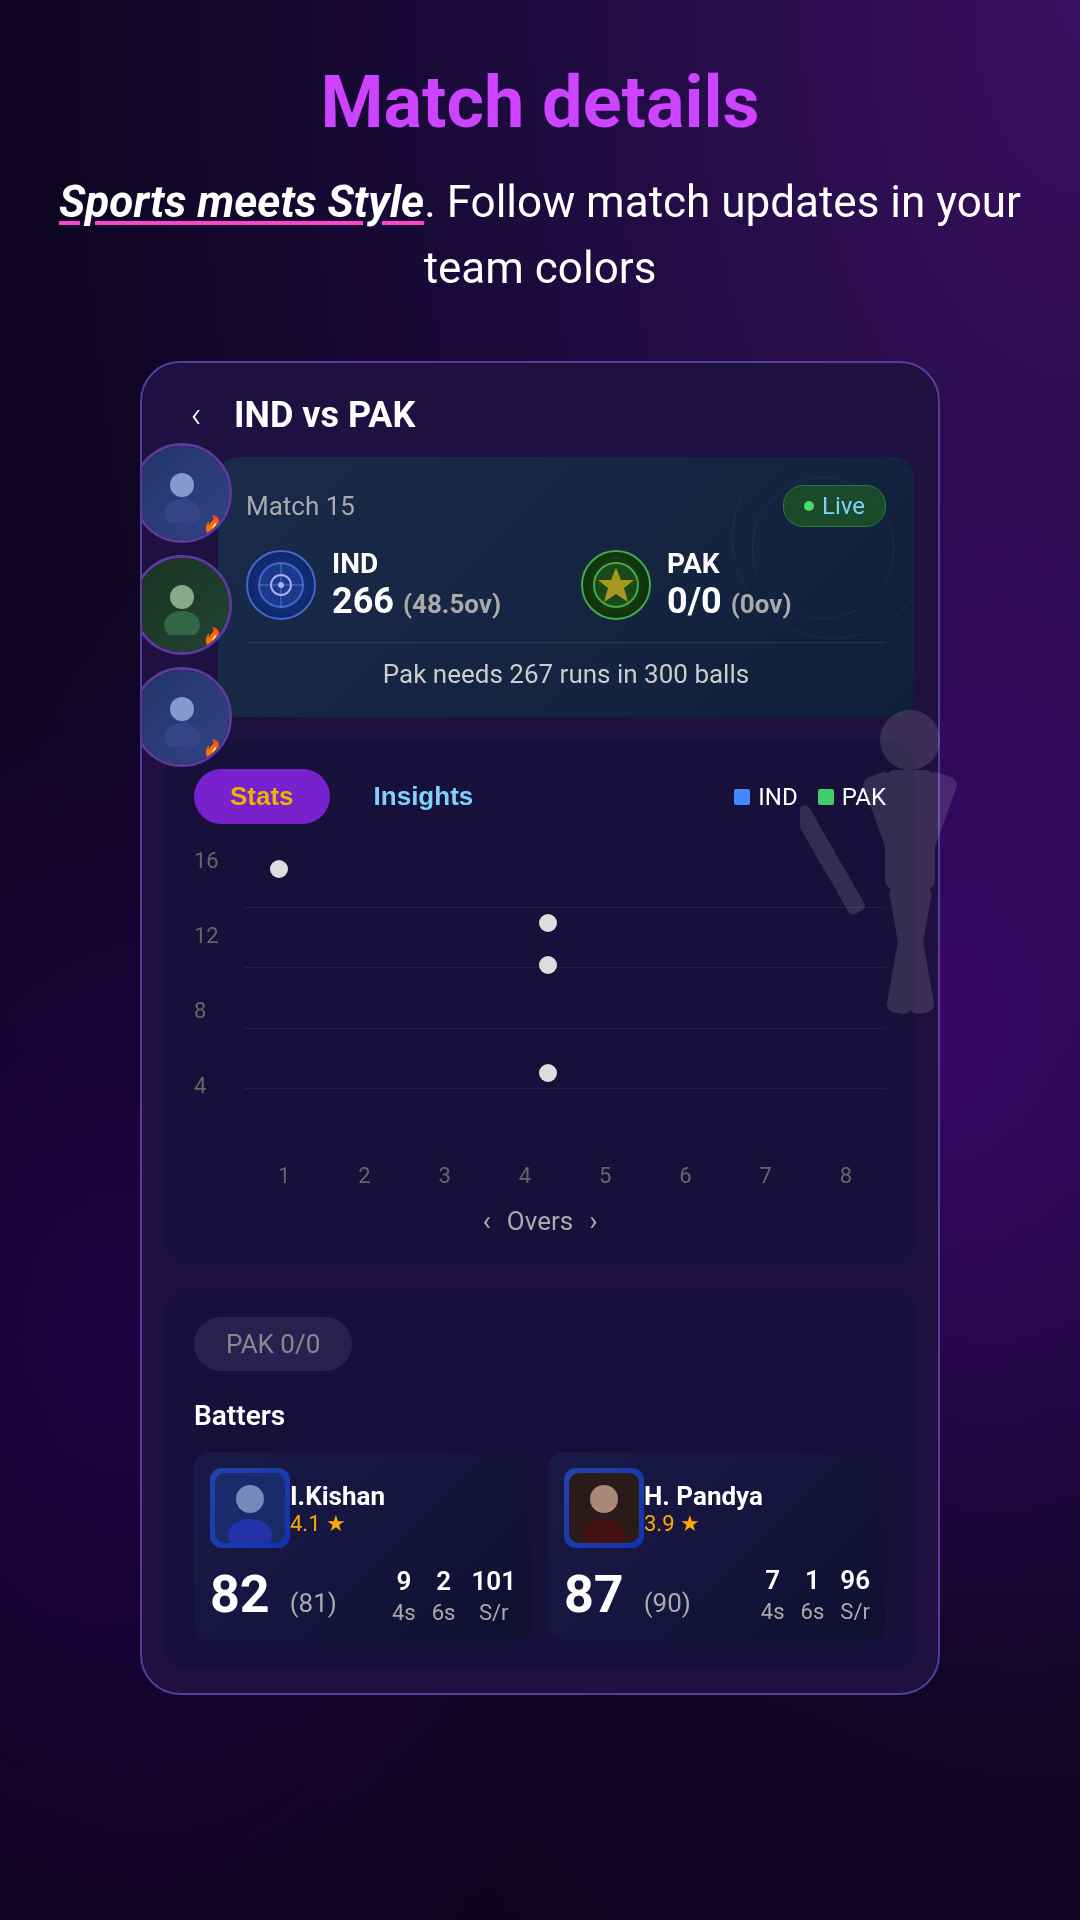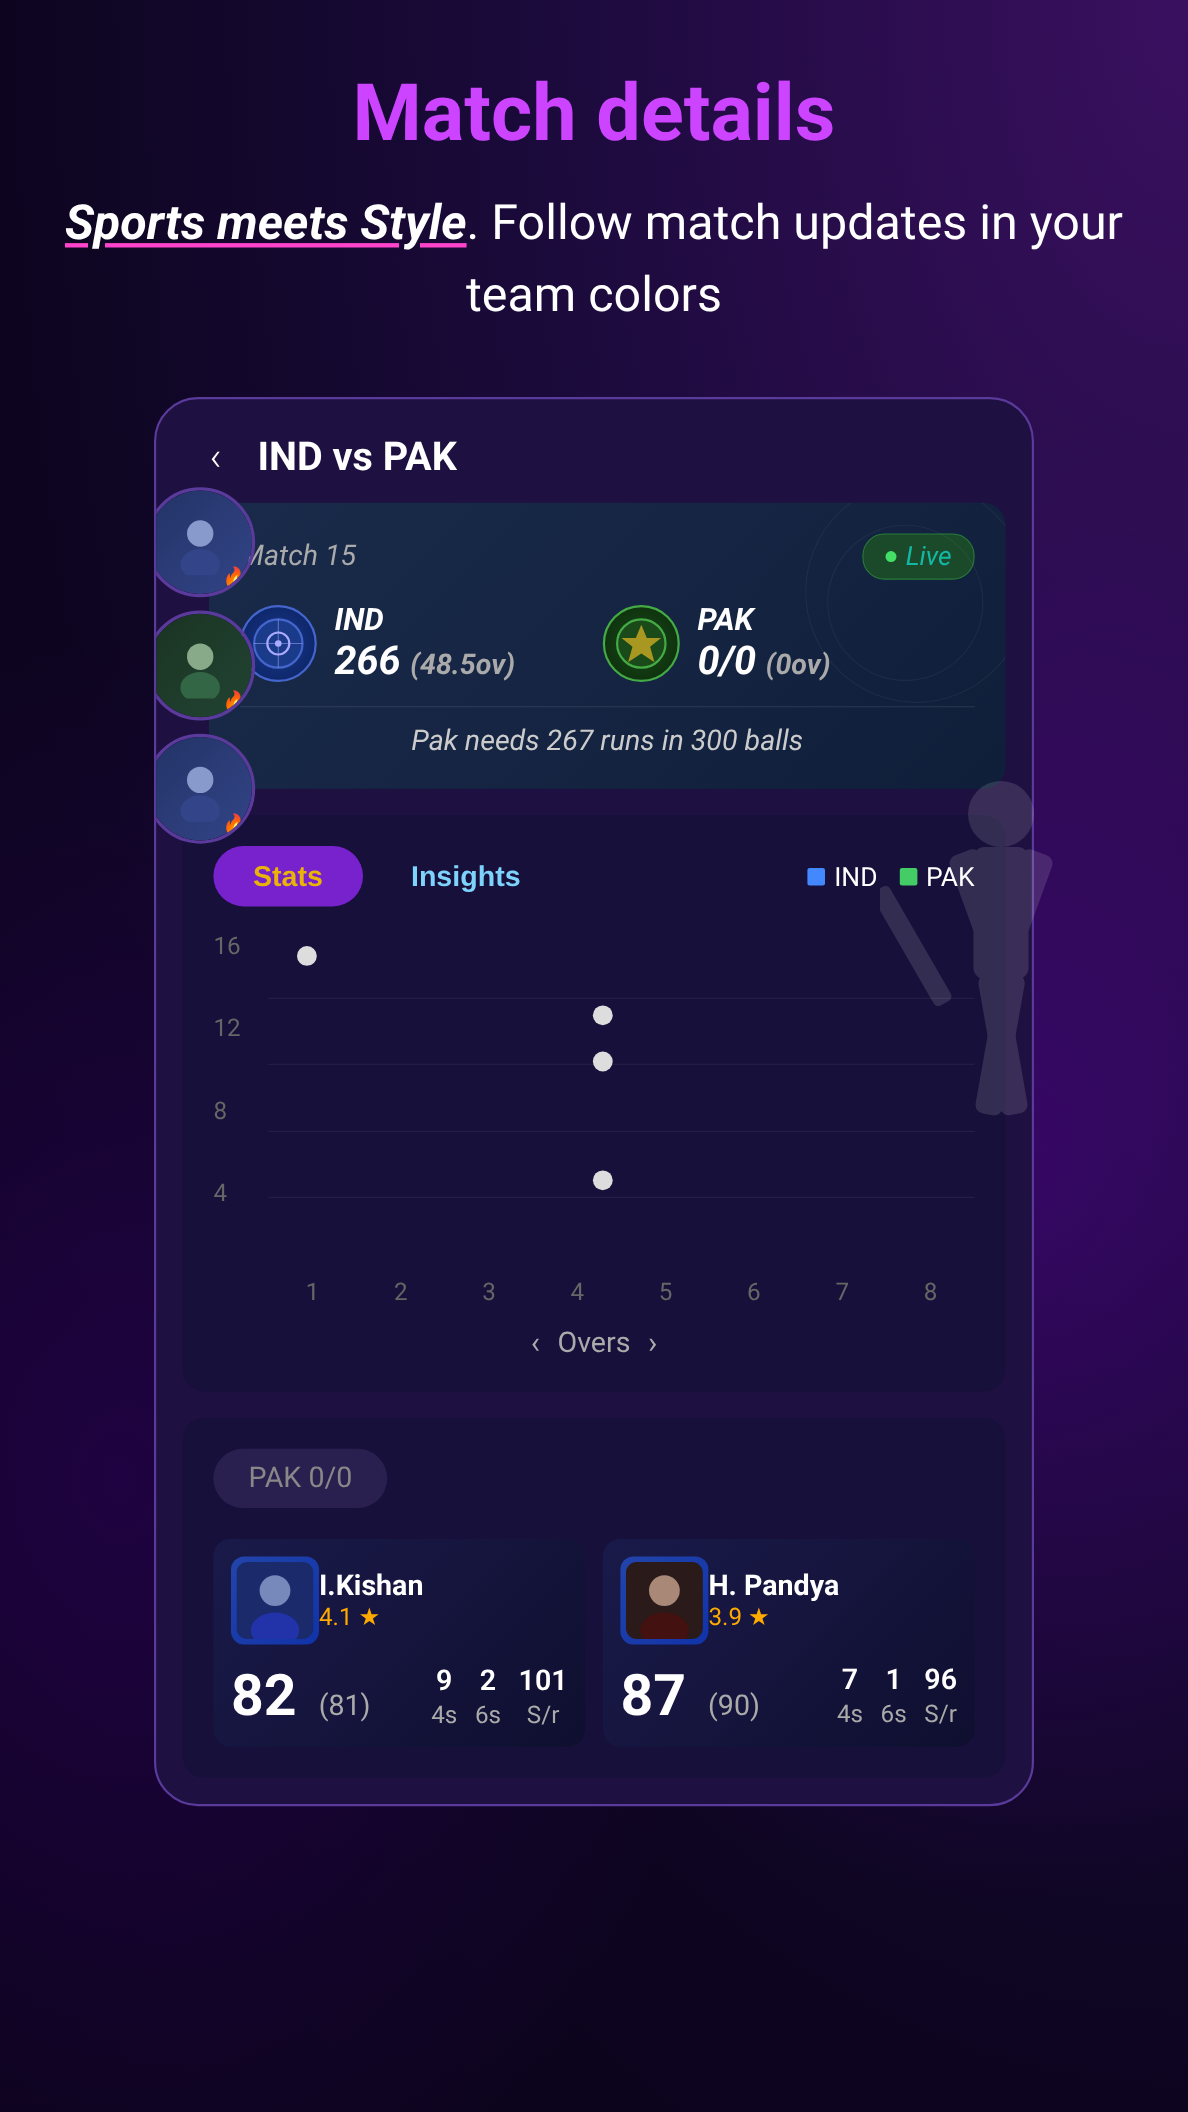--- a/index.html
+++ b/index.html
@@ -136,21 +136,21 @@
       font-size: 26px;
       color: #aaa;
     }
 
     .live-badge {
       background: #1a4a2a;
       border: 1px solid #2a7a3a;
       border-radius: 20px;
       padding: 6px 20px;
       font-size: 24px;
-      color: #14b8a6;
+      color: #7dd3fc;
       display: flex;
       align-items: center;
       gap: 8px;
     }
 
     .live-dot {
       width: 10px;
       height: 10px;
       background: #44dd66;
       border-radius: 50%;
@@ -572,21 +572,21 @@
           <div class="avatar-face" style="background: linear-gradient(135deg, #223366, #334488);">
             <svg width="60" height="60" viewBox="0 0 60 60">
               <circle cx="30" cy="22" r="12" fill="#8899cc"></circle>
               <ellipse cx="30" cy="50" rx="18" ry="14" fill="#334488"></ellipse>
             </svg>
           </div>
           <span class="fire-badge">🔥</span>
         </div>
       </div>
 
-      <div class="match-card" style="margin-left: 48px; margin-right: 24px; font-style: italic;">
+      <div class="match-card" style="margin-left: 76px; margin-right: 24px;">
         <div class="match-meta">
           <span class="match-number">Match 15</span>
           <div class="live-badge">
             <div class="live-dot"></div>
             <span>Live</span>
           </div>
         </div>
 
         <div class="teams-row">
           <div class="team-info">
@@ -725,20 +725,21 @@
           <span>Overs</span>
           <span class="nav-btn">›</span>
         </div>
       </div>
 
       <div class="scorecard-section">
         <div class="innings-tabs">
           <div class="innings-tab-inactive">PAK 0/0</div>
         </div>
 
+        <div class="batters-label">Batters</div>
 
         <div class="batters-grid">
 
           <div class="batter-card">
             <div class="batter-top">
               <div class="batter-avatar">
                 <svg width="70" height="70" viewBox="0 0 70 70">
                   <rect width="70" height="70" rx="10" fill="#1a2a6a"></rect>
                   <circle cx="35" cy="26" r="14" fill="#7788bb"></circle>
                   <ellipse cx="35" cy="62" rx="22" ry="16" fill="#2233aa"></ellipse>

